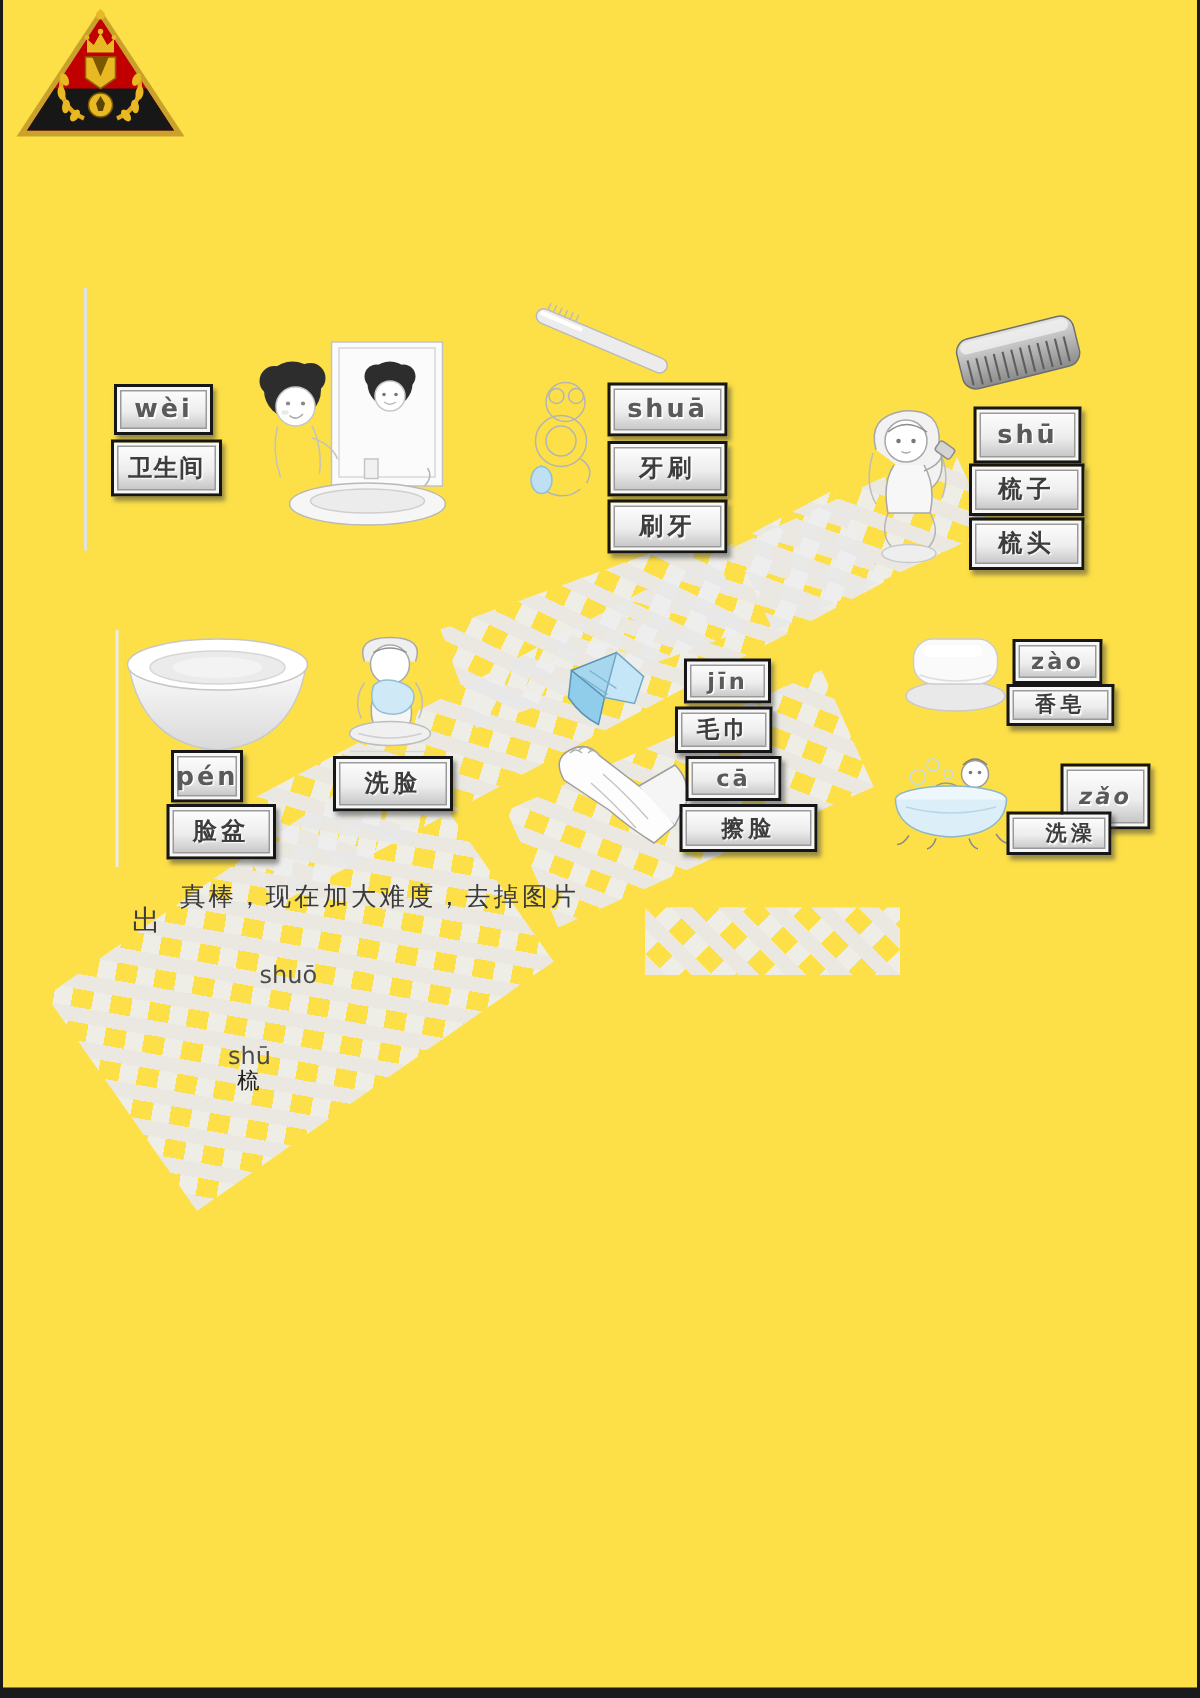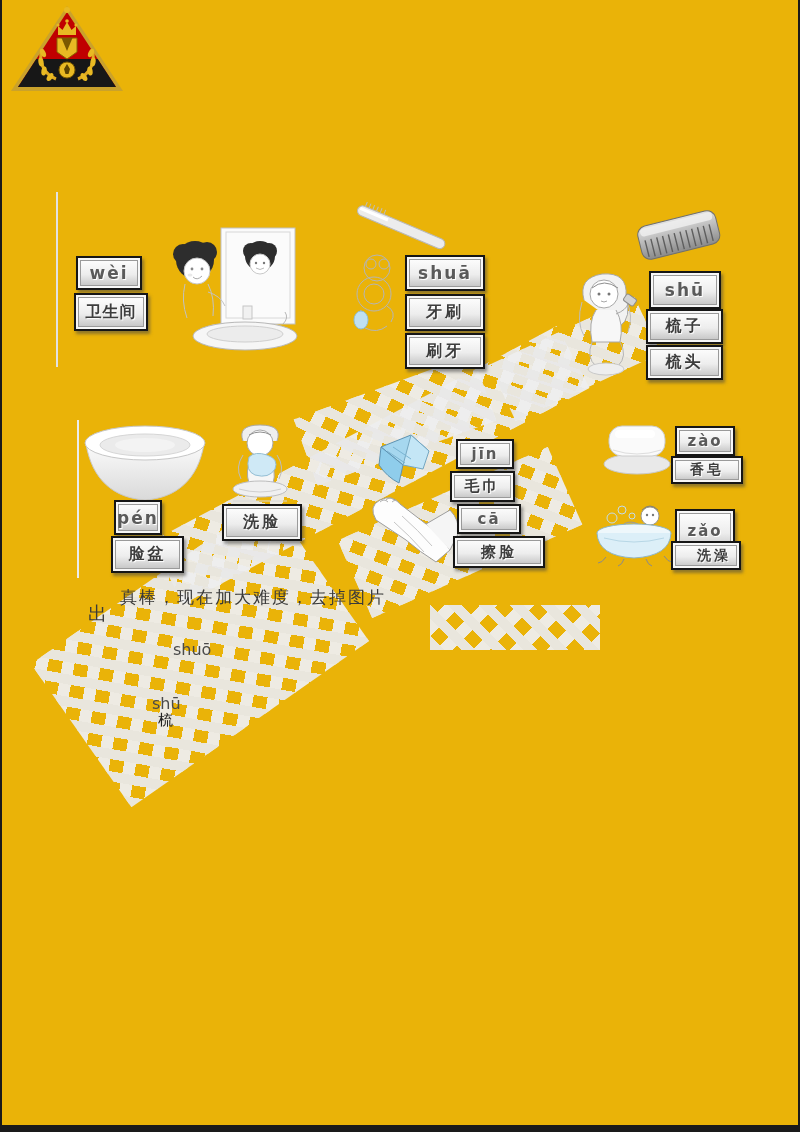--- a/index.html
+++ b/index.html
@@ -1,17 +1,17 @@
 <!DOCTYPE html>
 <html><head>
 <meta charset="utf-8">
 <style>
   html,body{margin:0;padding:0;}
   body{font-family:"DejaVu Sans","Liberation Sans",sans-serif;background:#ffffff;}
-  #page{position:relative;width:800px;height:1132px;background:#eab308;overflow:hidden;}
+  #page{position:relative;width:800px;height:1132px;background:#fde047;overflow:hidden;}
 
   .edge-line{position:absolute;background:#1a1a1a;}
   .edge-left{left:0;top:0;width:2px;height:1132px;}
   .edge-right{right:0;top:0;width:2px;height:1132px;}
   .edge-bottom{left:0;bottom:0;width:800px;height:7px;}
 
   .vrule{position:absolute;width:2px;background:#e2e2e2;}
 
   
   .box{
@@ -282,21 +282,21 @@
     <circle cx="56" cy="16" r="9" fill="#ffffff" stroke="#9a9a9a"></circle>
     <path d="M48 10 Q56 2 64 10" stroke="#7e7e7e" fill="none"></path>
     <circle cx="53" cy="15" r="1.2" fill="#777"></circle>
       <circle cx="59" cy="15" r="1.2" fill="#777"></circle>
     <path d="M44 24 Q36 20 30 24" stroke="#9a9a9a" fill="none"></path>
     <ellipse cx="40" cy="33" rx="37" ry="9" fill="#eef7fb" stroke="#8fb6c9"></ellipse>
     <path d="M3 33 Q4 56 40 58 Q76 56 77 33" fill="#dcEff8" stroke="#8fb6c9"></path>
     <path d="M10 38 Q40 46 70 38" stroke="#b7d7e6" fill="none"></path>
     <path d="M12 57 q-4 6 -8 6 M30 59 q-2 6 -6 7 M52 59 q2 6 6 7 M70 56 q4 6 8 6" stroke="#8a8a8a" fill="none"></path>
   </svg>
-  <div class="box" style="left:675px;top:509px;width:60px;height:44px;">
+  <div class="box" style="left:707px;top:509px;width:60px;height:44px;font-style:italic;">
     <span class="pinyin" style="font-size:15px;">zǎo</span>
   </div>
   <div class="box" style="left:671px;top:541px;width:70px;height:29px;">
     <span class="hanzi" style="font-size:14px;margin-left:16px;">洗澡</span>
   </div>
 
   <div class="frag serif" style="left:120px;top:586px;font-size:17px;letter-spacing:2px;">真棒，现在加大难度，去掉图片</div>
   <div class="frag serif" style="left:88px;top:601px;font-size:19px;">出</div>
   <div class="frag" style="left:173px;top:640px;font-size:16px;color:#4a4a4a;">shuō</div>
   <div class="frag" style="left:152px;top:694px;font-size:16px;color:#4a4a4a;">shū</div>

